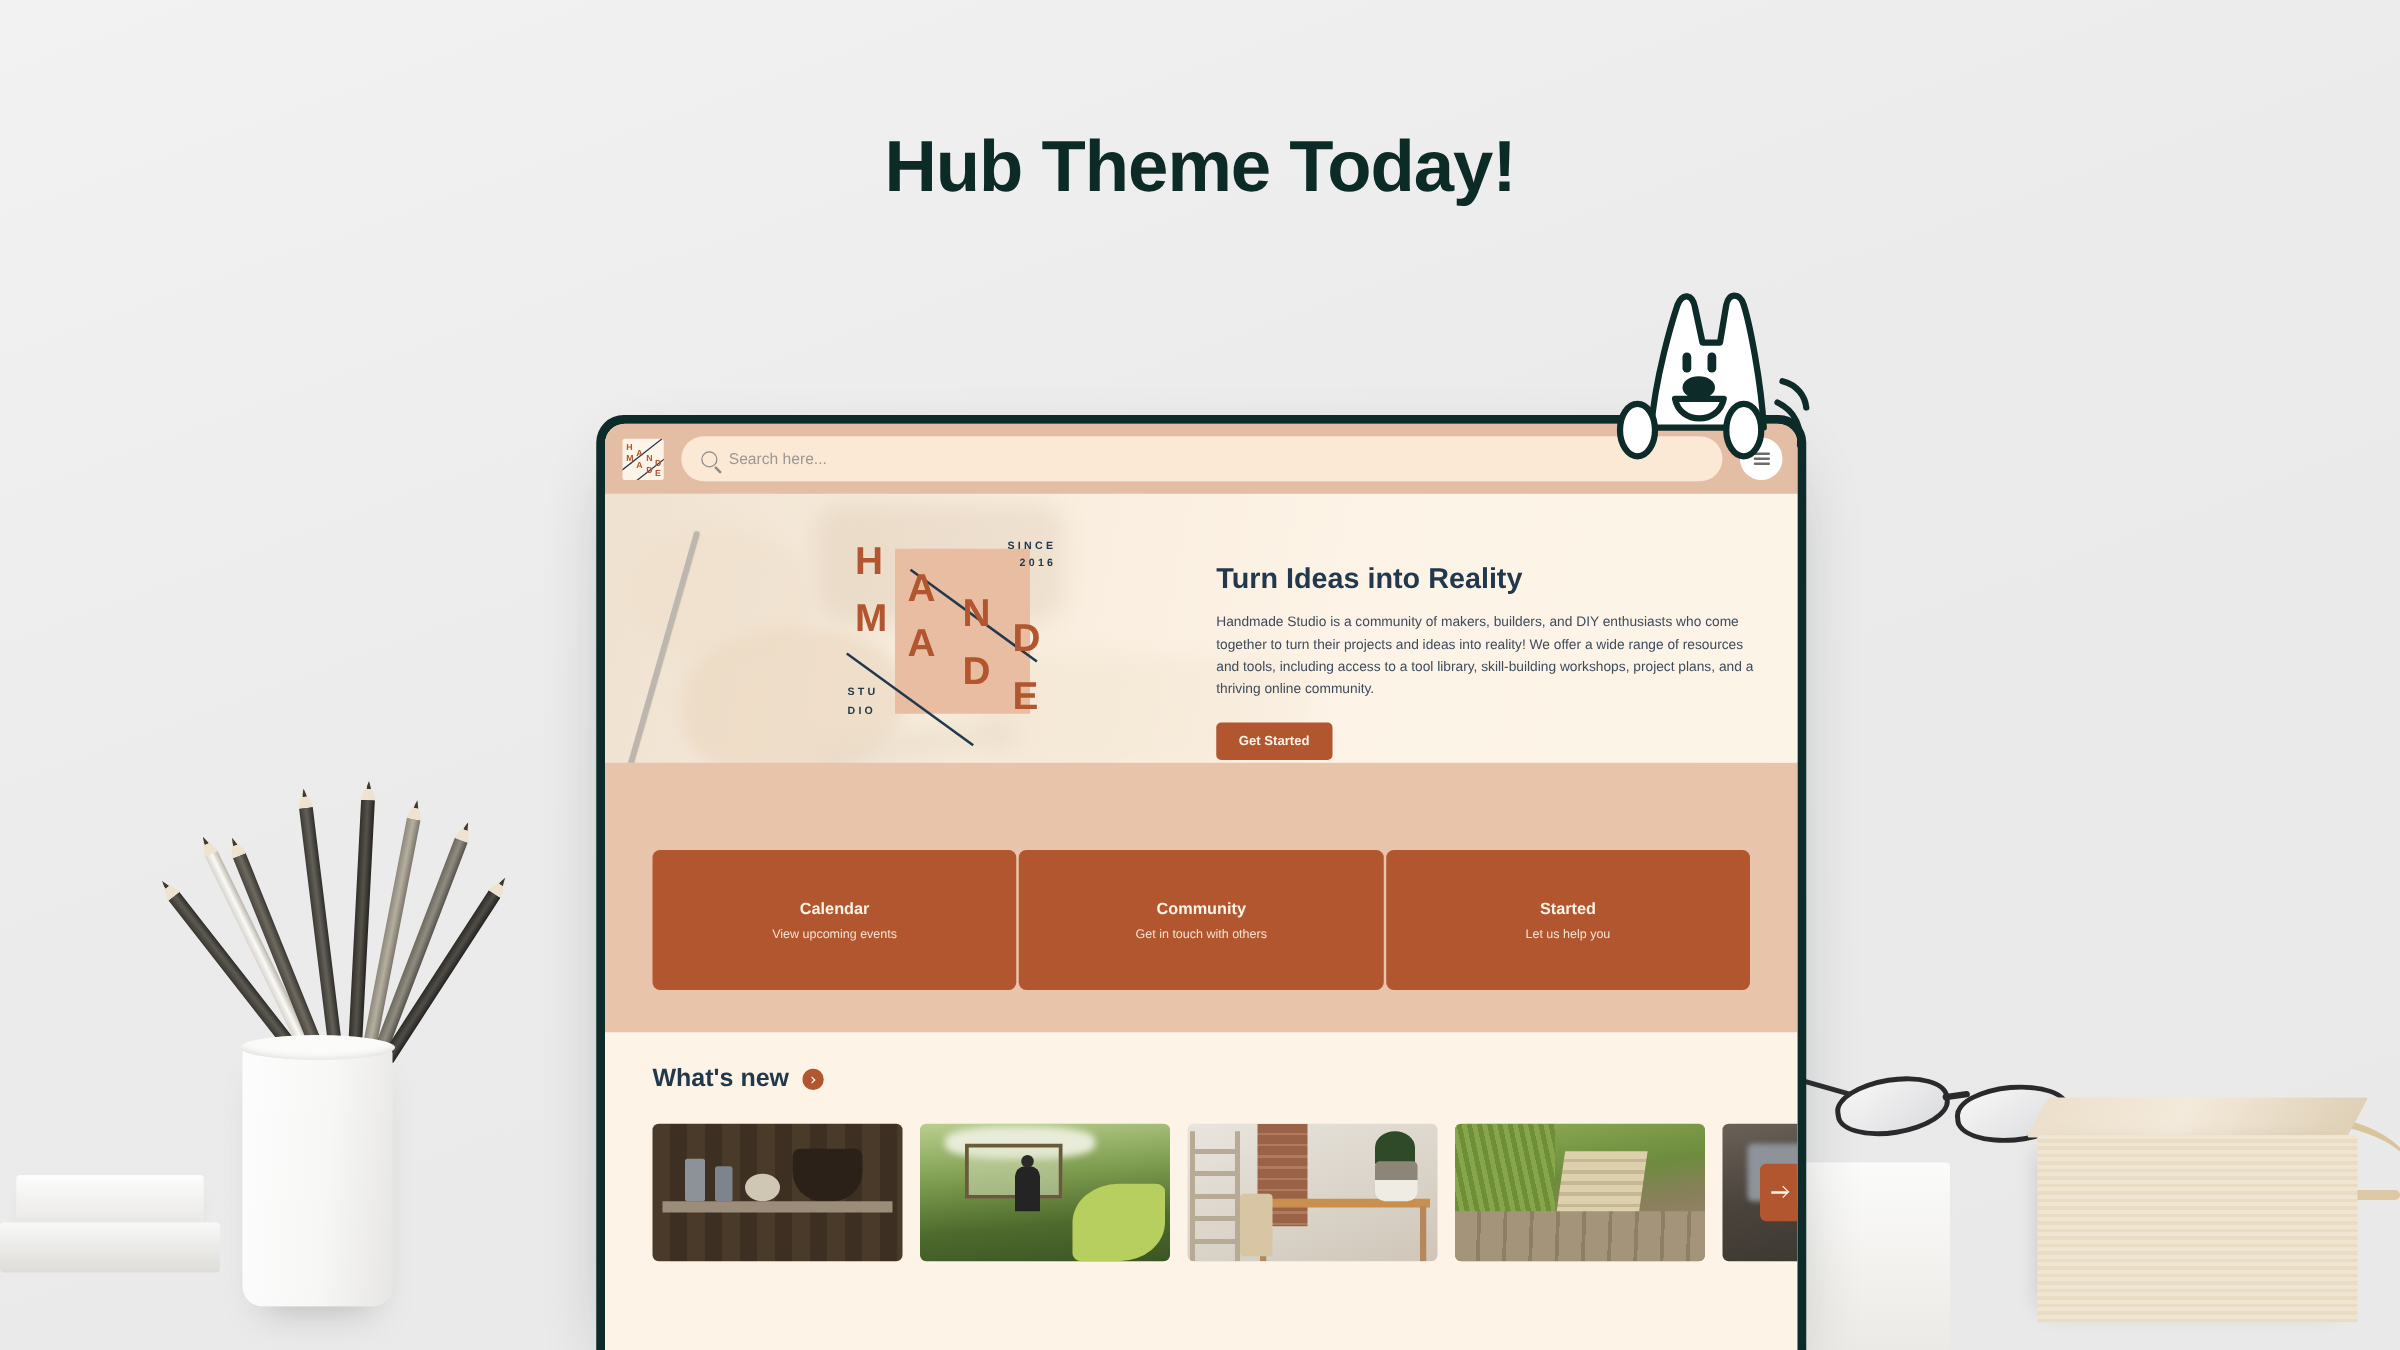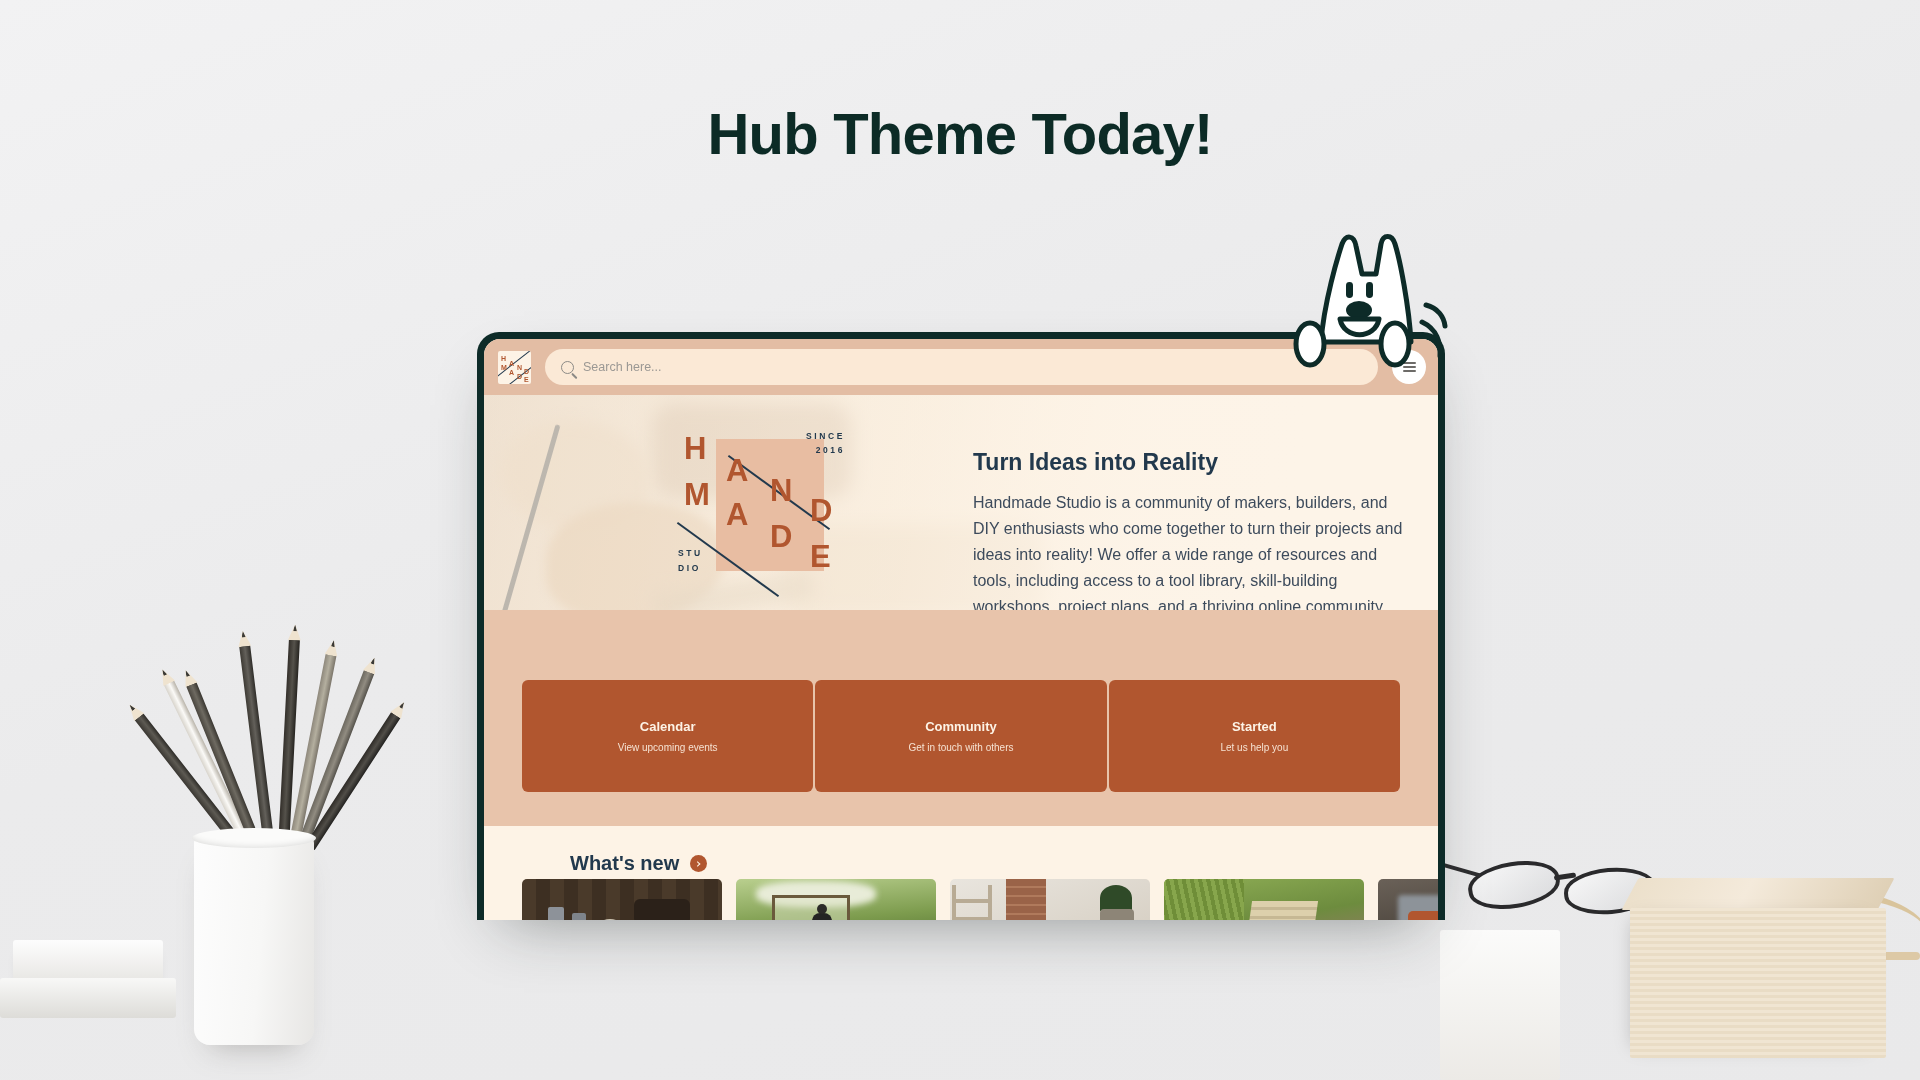--- a/index.html
+++ b/index.html
@@ -65,21 +65,21 @@
   #paper-r{position:absolute;left:1440px;top:930px;width:120px;height:150px;
            background:linear-gradient(180deg,#fbfbfa,#eceae6);border-radius:3px;}
 
   
   #headline { position:absolute; top:100px; left:0; width:1920px; text-align:center;
               color:#0c2b26; font-weight:700; font-size:58px; line-height:1.18;
               letter-spacing:-.8px; }
   #headline .l2 { display:block; }
 
   
-  #device { position:absolute; left:477px; top:332px; width:968px; height:588px;
+  #device { position:absolute; left:477px; top:332px; width:968px; height:748px;
             background:#0d2b28; border-radius:22px 22px 0 0; padding:7px 7px 0 7px;
             box-shadow:0 26px 60px -26px rgba(30,40,38,.45); }
   #screen { position:relative; width:100%; height:100%; overflow:hidden;
             border-radius:16px 16px 0 0; background:#fdf3e6; }
 
   
   #navbar { position:relative; height:56px; background:#e3bda4;
             display:flex; align-items:center; padding:0 12px 0 14px; gap:14px; z-index:5; }
   #logo { width:33px; height:33px; position:relative; background:#fdf3e6; flex:none;
           border-radius:2px; overflow:hidden; }
@@ -128,35 +128,35 @@
   #brandmark .bA1{left:52px;top:38px;} #brandmark .bA2{left:52px;top:82px;}
   #brandmark .bN{left:96px;top:58px;} #brandmark .bD1{left:96px;top:104px;}
   #brandmark .bD{left:136px;top:78px;} #brandmark .bE{left:136px;top:124px;}
   #brandmark .since { position:absolute; right:4px; top:12px; text-align:right;
                       color:#22394d; font-size:8.5px; letter-spacing:2.6px; line-height:1.7; font-weight:600;}
   #brandmark .studio { position:absolute; left:4px; bottom:14px; color:#22394d;
                        font-size:8.5px; letter-spacing:2.6px; line-height:1.7; font-weight:600;}
 
   #heroText { position:absolute; left:489px; top:54px; width:430px; }
   #heroText h2 { color:#22394d; font-size:23px; font-weight:700; margin-bottom:14px; }
-  #heroText p { color:#3d4b5c; font-size:16px; line-height:1.62; margin-bottom:17px; }
+  #heroText p { color:#3d4b5c; font-size:11px; line-height:1.62; margin-bottom:17px; }
   #ctaBtn { display:inline-block; background:#b1562f; color:#fdf3e6; font-size:10.5px;
             font-weight:600; padding:9px 18px; border-radius:4px; }
 
   
   #quick { background:#e8c4ab; padding:30px 38px 34px 38px; }
   #quickRow { display:flex; gap:2px;margin-top:40px; }
   .qcard { flex:1; background:#b1562f; border-radius:6px; height:112px;
            display:flex; flex-direction:column; align-items:center; justify-content:center; gap:8px; }
   .qcard .t { color:#fdf3e6; font-size:13px; font-weight:600; }
   .qcard .s { color:#f6e2d2; font-size:10px; }
 
   
   #news { background:#fdf3e6; padding:26px 0 0 0; }
-  #newsHead { display:flex; align-items:center; gap:11px; padding:0 0 4px 38px;margin-left:48px; }
+  #newsHead { display:flex; align-items:center; gap:11px; padding:0 0 24px 38px; }
   #newsHead .h { color:#22394d; font-size:20px; font-weight:700; }
   #newsHead .dot { width:17px; height:17px; border-radius:50%; background:#b1562f;
                    display:flex; align-items:center; justify-content:center; }
   #newsHead .dot span { display:block; width:4px; height:4px; border-top:1.4px solid #fdf3e6;
                         border-right:1.4px solid #fdf3e6; transform:rotate(45deg) translate(-1px,1px); }
   #thumbs { display:flex; gap:14px; padding:0 0 0 38px; position:relative; }
   .thumb { width:200px; height:110px; border-radius:5px; flex:none; overflow:hidden; position:relative; }
   .t1 { background:repeating-linear-gradient(90deg,#4a3a2a 0 14px,#3d2f22 14px 28px); }
   .t1:after{content:"";position:absolute;left:8px;top:62px;width:184px;height:9px;background:#9c8d7a;}
   .t1 .pot{position:absolute;left:112px;top:20px;width:56px;height:42px;border-radius:6px 6px 24px 24px;

